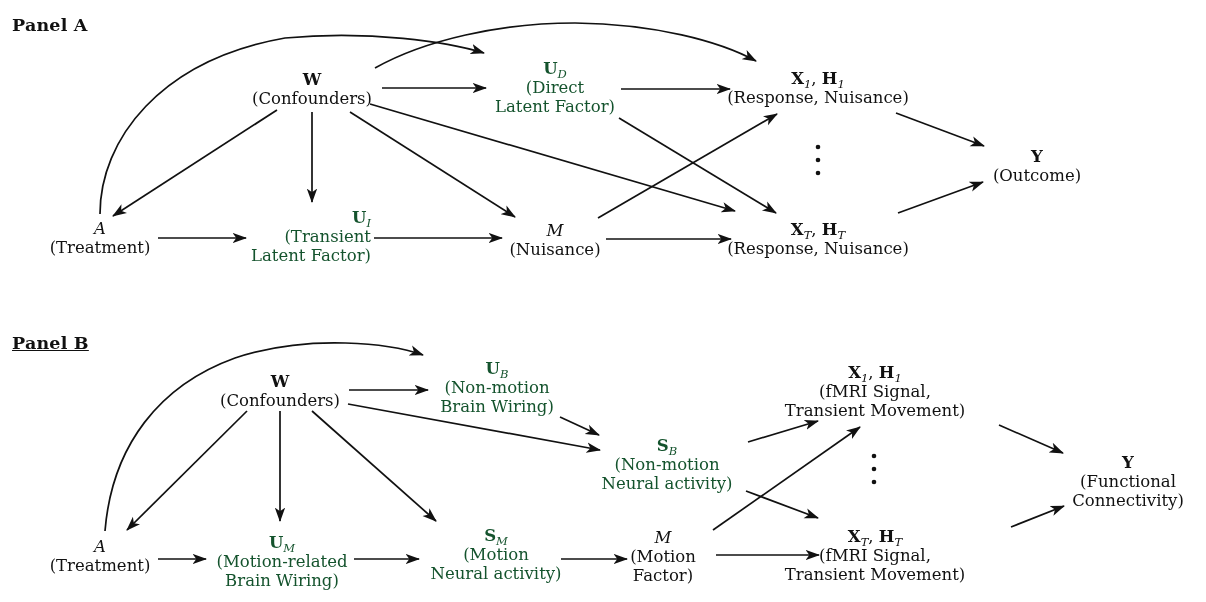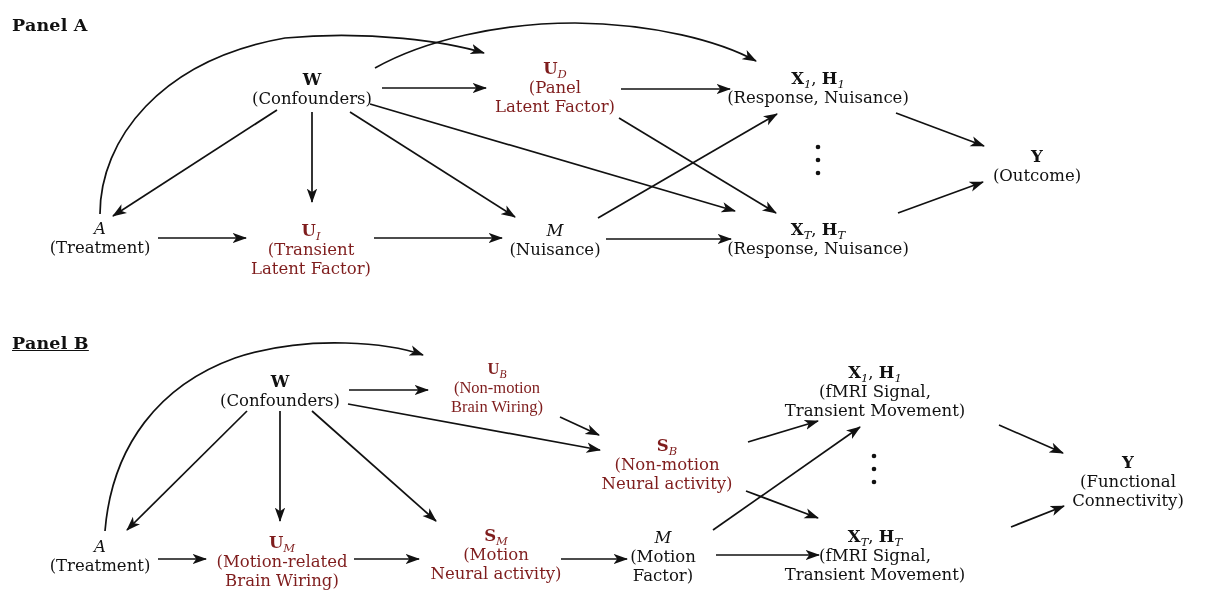--- a/index.html
+++ b/index.html
@@ -8,21 +8,21 @@
     font-family:"DejaVu Serif","Liberation Serif",serif;overflow:hidden;
   }
   .panel-label{
     position:absolute;font-weight:bold;font-size:17.5px;color:#111;
     letter-spacing:0.2px;white-space:nowrap;
   }
   .node{
     position:absolute;transform:translateX(-50%);text-align:center;
     font-size:16.5px;line-height:19px;color:#111;white-space:nowrap;
   }
-  .node.latent{color:#7f1d1d;}
+  .node.latent{color:#14532d;}
   .node b{font-weight:bold;}
   .node i{font-style:italic;}
   .node sub{font-size:70%;font-style:italic;line-height:0;}
   #edges{position:absolute;left:0;top:0;pointer-events:none;}
 </style>
 </head>
 <body>
 
 <div id="canvas">
   <svg id="edges" width="1206" height="602">
@@ -72,28 +72,28 @@
   <div class="panel-label" id="panel-a-label" style="left: 12px; top: 15px;">Panel A</div>
   <div class="panel-label" id="panel-b-label" style="left: 12px; top: 333px; text-decoration: underline;">Panel B</div>
 <div class="node" style="left: 100px; top: 219px;">
       <div><i>A</i></div>
       <div>(Treatment)</div>
     </div>
     <div class="node" style="left: 312px; top: 70px;">
       <div><b>W</b></div>
       <div>(Confounders)</div>
     </div>
-    <div class="node latent" style="left: 311px; top: 221px;">
+    <div class="node latent" style="left: 311px; top: 208px; text-align: right;">
       <div><b>U</b><sub>I</sub></div>
       <div>(Transient</div>
       <div>Latent Factor)</div>
     </div>
     <div class="node latent" style="left: 555px; top: 59px;">
       <div><b>U</b><sub>D</sub></div>
-      <div>(Panel</div>
+      <div>(Direct</div>
       <div>Latent Factor)</div>
     </div>
     <div class="node" style="left: 555px; top: 221px;">
       <div><i>M</i></div>
       <div>(Nuisance)</div>
     </div>
     <div class="node" style="left: 818px; top: 69px;">
       <div><b>X</b><sub>1</sub>, <b>H</b><sub>1</sub></div>
       <div>(Response, Nuisance)</div>
     </div>
@@ -116,21 +116,21 @@
     <div class="node latent" style="left: 282px; top: 526px; margin-top: 7px;">
       <div><b>U</b><sub>M</sub></div>
       <div>(Motion-related</div>
       <div>Brain Wiring)</div>
     </div>
     <div class="node latent" style="left: 496px; top: 526px;">
       <div><b>S</b><sub>M</sub></div>
       <div>(Motion</div>
       <div>Neural activity)</div>
     </div>
-    <div class="node latent" style="left: 497px; top: 359px; font-family: Liberation Serif, serif;">
+    <div class="node latent" style="left: 497px; top: 359px;">
       <div><b>U</b><sub>B</sub></div>
       <div>(Non-motion</div>
       <div>Brain Wiring)</div>
     </div>
     <div class="node latent" style="left: 667px; top: 436px;">
       <div><b>S</b><sub>B</sub></div>
       <div>(Non-motion</div>
       <div>Neural activity)</div>
     </div>
     <div class="node" style="left: 663px; top: 528px;">

